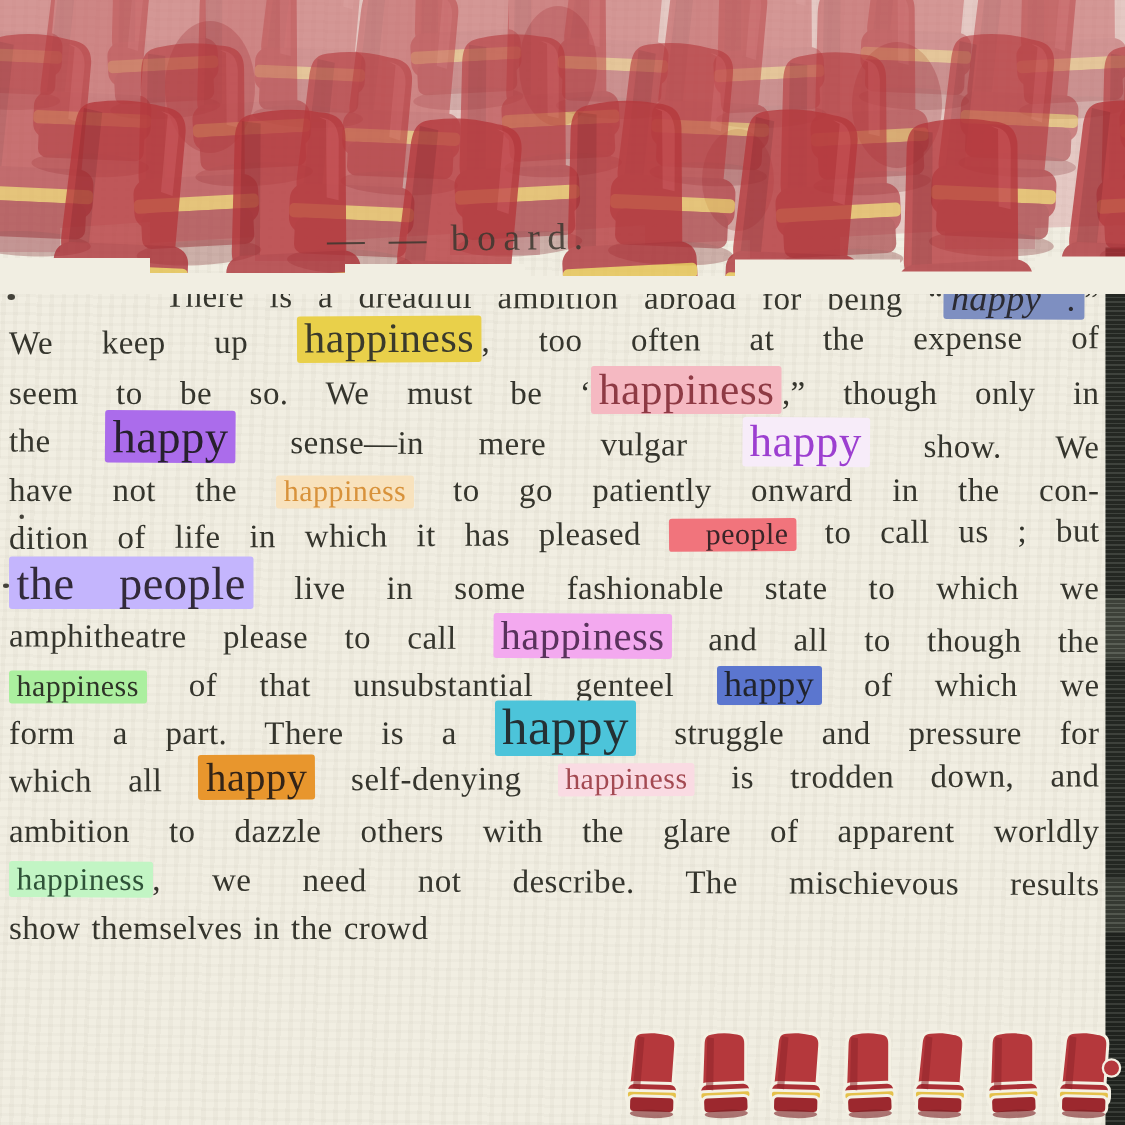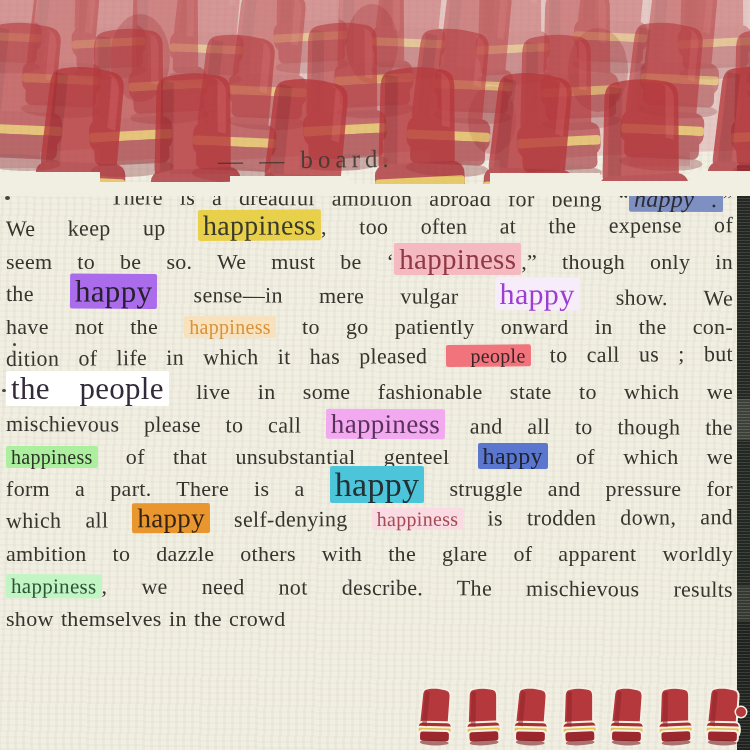--- a/index.html
+++ b/index.html
@@ -57,22 +57,22 @@
 <div class="speck s2"></div>
 <div class="speck s3"></div>
 
 <div class="page-text">
     <div class="ln" style="text-indent: 104px;"><span>There is a dreadful ambition abroad for being “</span><span class="hl" style="background-color: rgb(126, 143, 193); color: rgb(43, 43, 51); line-height: 22px; font-size: 24px; font-style: italic;">happy .</span><span>”</span></div>
     <div class="ln"><span>We keep up </span><span class="hl" style="background-color: rgb(233, 208, 74); color: rgb(58, 58, 44); line-height: 22px; font-size: 28px;">happiness</span><span>, too often at the expense of</span></div>
     <div class="ln"><span>seem to be so.  We must be ‘</span><span class="hl" style="background-color: rgb(245, 185, 194); color: rgb(142, 58, 68); line-height: 22px; font-size: 29px;">happiness</span><span>,” though only in</span></div>
     <div class="ln"><span>the </span><span class="hl" style="background-color: rgb(171, 108, 235); color: rgb(39, 32, 46); line-height: 22px; font-size: 31px;">happy</span><span> sense—in mere vulgar </span><span class="hl" style="background-color: rgb(247, 236, 249); color: rgb(156, 63, 208); line-height: 22px; font-size: 30px;">happy</span><span> show.  We</span></div>
     <div class="ln"><span>have not the </span><span class="hl" style="background-color: rgb(248, 226, 189); color: rgb(216, 146, 59); line-height: 22px; font-size: 20px;">happiness</span><span> to go patiently onward in the con-</span></div>
     <div class="ln"><span>dition of life in which it has pleased </span><span class="hl" style="background-color: rgb(241, 116, 124); color: rgb(57, 36, 39); line-height: 22px; font-size: 20px; padding-left: 24px;">people</span><span> to call us ; but</span></div>
-    <div class="ln"><span class="hl" style="background-color: #ffffff; color: rgb(50, 42, 58); line-height: 22px; font-size: 31px;">the people</span><span> live in some fashionable state to which we</span></div>
-    <div class="ln"><span>mischievous please to call </span><span class="hl" style="background-color: rgb(243, 169, 239); color: rgb(89, 50, 92); line-height: 22px; font-size: 27px;">happiness</span><span> and all to though the</span></div>
+    <div class="ln"><span class="hl" style="background-color: #c4b5fd; color: rgb(50, 42, 58); line-height: 22px; font-size: 31px;">the people</span><span> live in some fashionable state to which we</span></div>
+    <div class="ln"><span>amphitheatre please to call </span><span class="hl" style="background-color: rgb(243, 169, 239); color: rgb(89, 50, 92); line-height: 22px; font-size: 27px;">happiness</span><span> and all to though the</span></div>
     <div class="ln"><span class="hl" style="background-color: rgb(171, 239, 159); color: rgb(46, 52, 40); line-height: 22px; font-size: 20px;">happiness</span><span> of that unsubstantial genteel </span><span class="hl" style="background-color: rgb(91, 118, 207); color: rgb(32, 36, 46); line-height: 22px; font-size: 24px;">happy</span><span> of which we</span></div>
     <div class="ln"><span>form a part.  There is a </span><span class="hl" style="background-color: rgb(76, 196, 218); color: rgb(36, 48, 52); line-height: 22px; font-size: 34px;">happy</span><span> struggle and pressure for</span></div>
     <div class="ln"><span>which all </span><span class="hl" style="background-color: rgb(232, 150, 45); color: rgb(51, 36, 23); line-height: 22px; font-size: 27px;">happy</span><span> self-denying </span><span class="hl" style="background-color: rgb(250, 219, 227); color: rgb(163, 74, 82); line-height: 22px; font-size: 20px;">happiness</span><span> is trodden down, and</span></div>
     <div class="ln"><span>ambition to dazzle others with the glare of apparent worldly</span></div>
     <div class="ln"><span class="hl" style="background-color: rgb(194, 245, 196); color: rgb(47, 82, 56); line-height: 22px; font-size: 21px;">happiness</span><span>, we need not describe.  The mischievous results</span></div>
     <div class="ln ln-left"><span>show themselves in the crowd</span></div>
   </div>
 
 <div class="collage-top">
   <svg width="750" height="196" viewBox="0 0 750 196" xmlns="http://www.w3.org/2000/svg">

